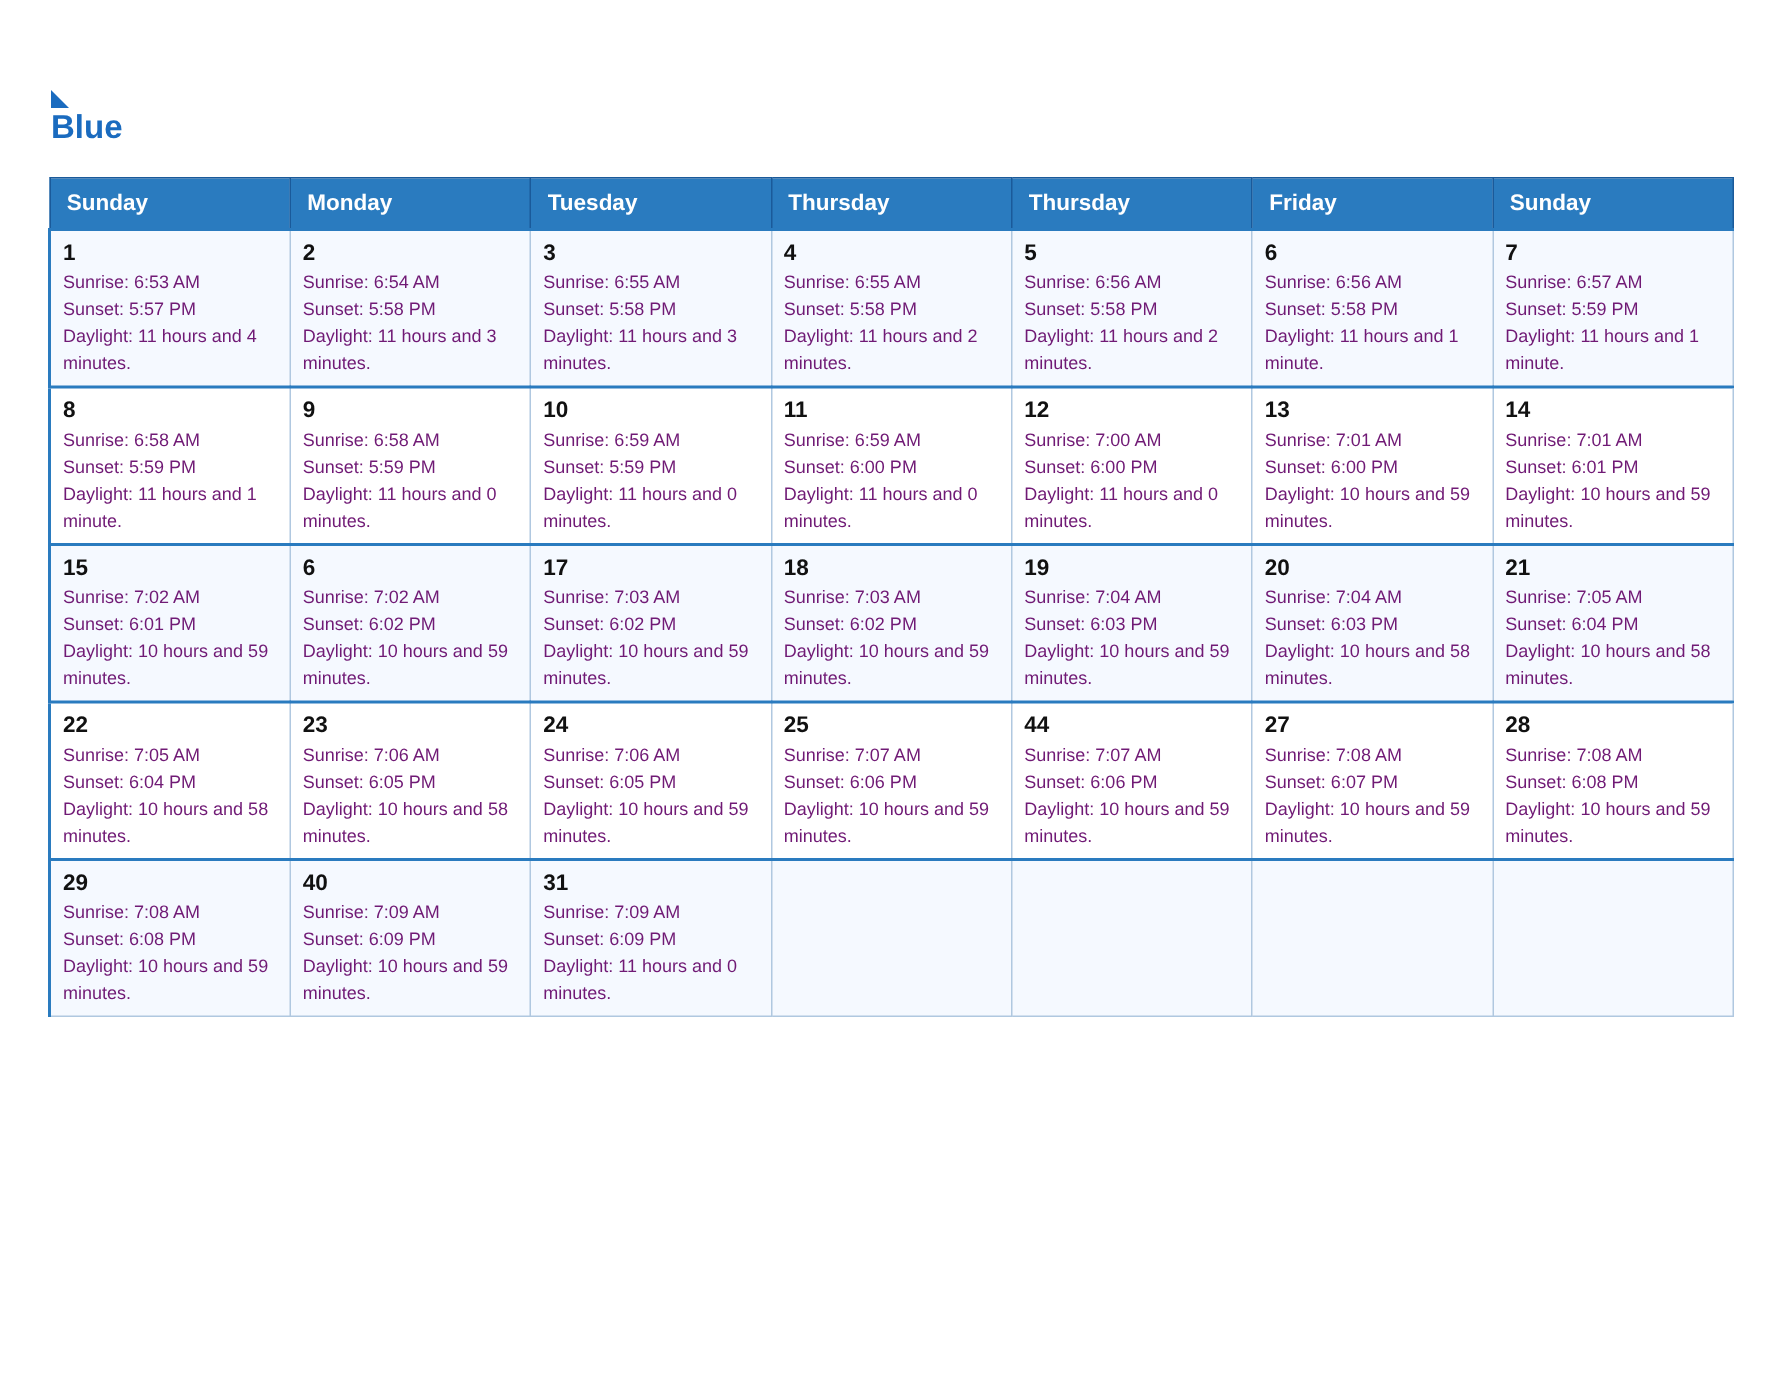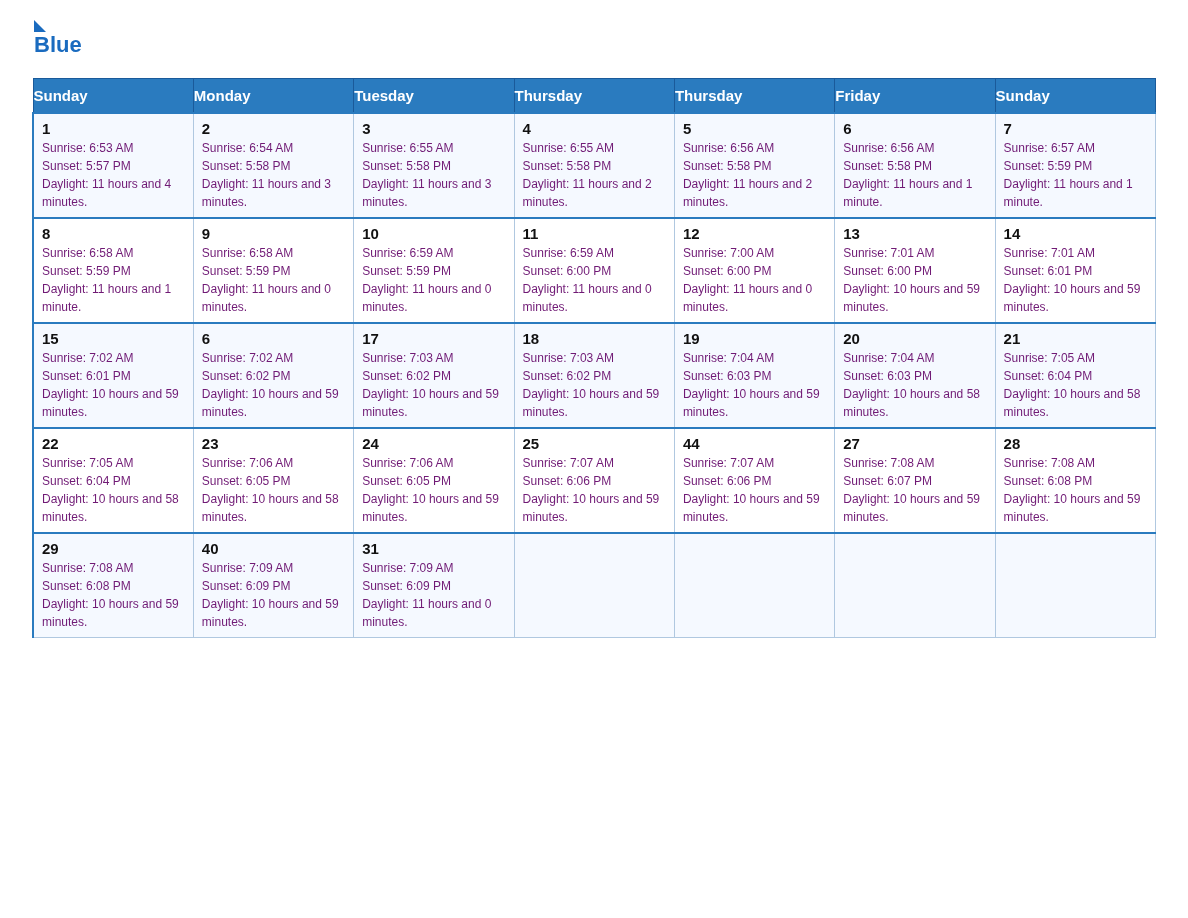--- a/index.html
+++ b/index.html
@@ -12,20 +12,21 @@
     .header {
       display: flex;
       justify-content: space-between;
       align-items: flex-start;
       margin-bottom: 20px;
     }
     .logo {
       display: flex;
       flex-direction: column;
       align-items: flex-start;
+      margin-top: 40px;
     }
     .logo-text {
       display: flex;
       align-items: center;
       gap: 0;
     }
     .logo-general {
       font-size: 28px;
       font-weight: bold;
       color: #333;
@@ -72,21 +73,21 @@
     .calendar {
       width: 100%;
       border-collapse: collapse;
       table-layout: fixed;
     }
     .calendar th {
       background-color: #2a7bbf;
       color: #fff;
       font-size: 15px;
       font-weight: bold;
-      padding: 8px 0;
+      padding: 8px 11px;
       text-align: left;
       border: 1px solid #1a5a9a;
     }
     .calendar td {
       vertical-align: top;
       border: 1px solid #b0c8e0;
       padding: 6px 8px;
       font-size: 12.5px;
       min-height: 90px;
       height: 100px;

